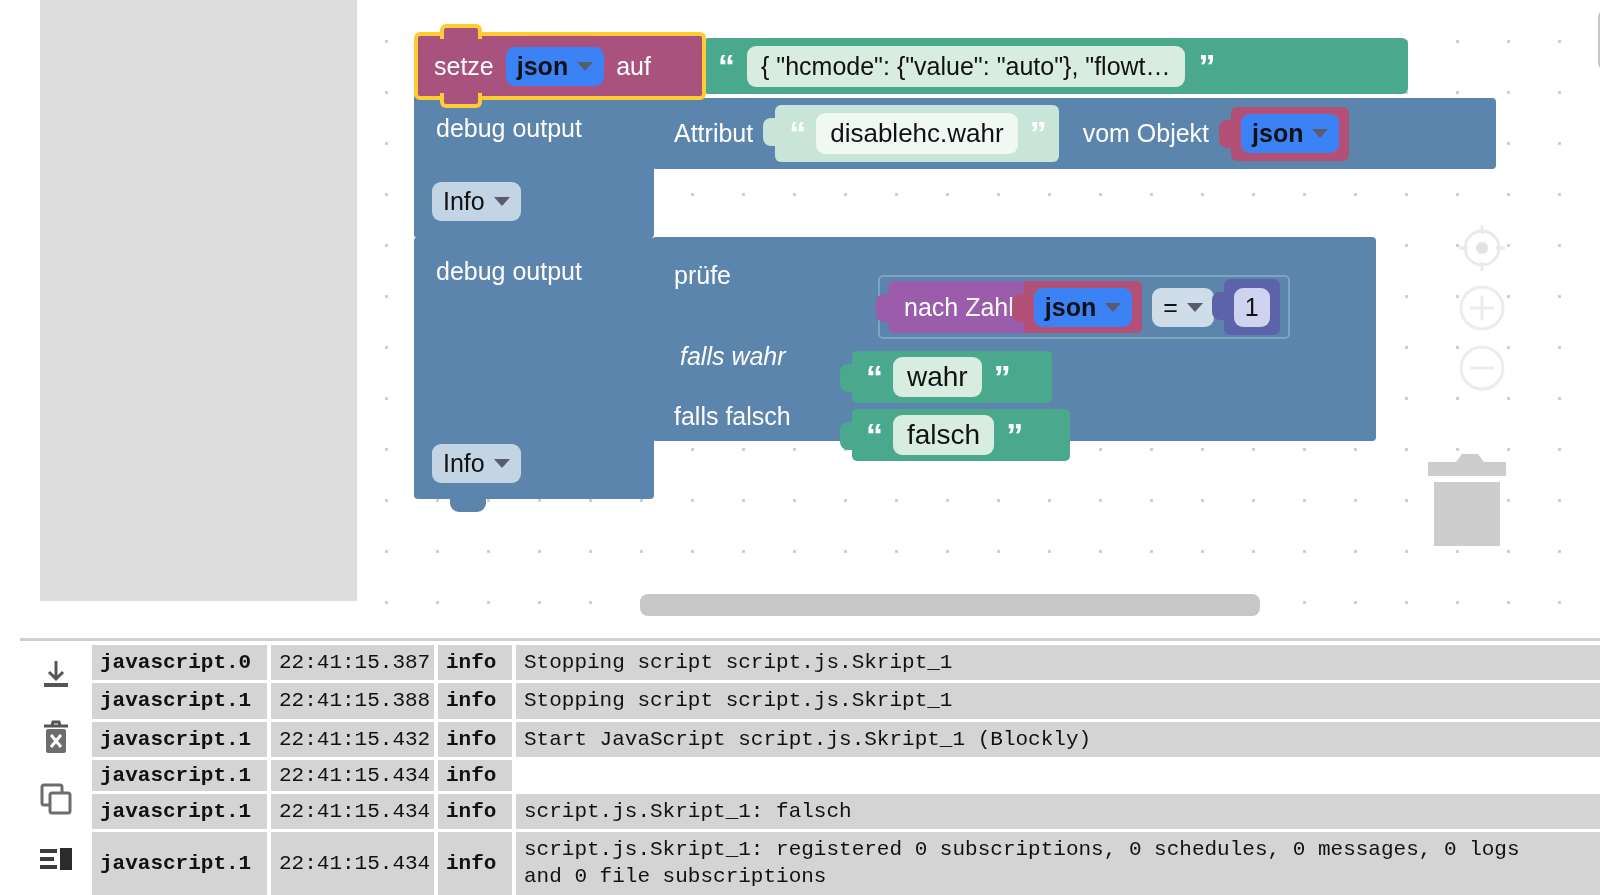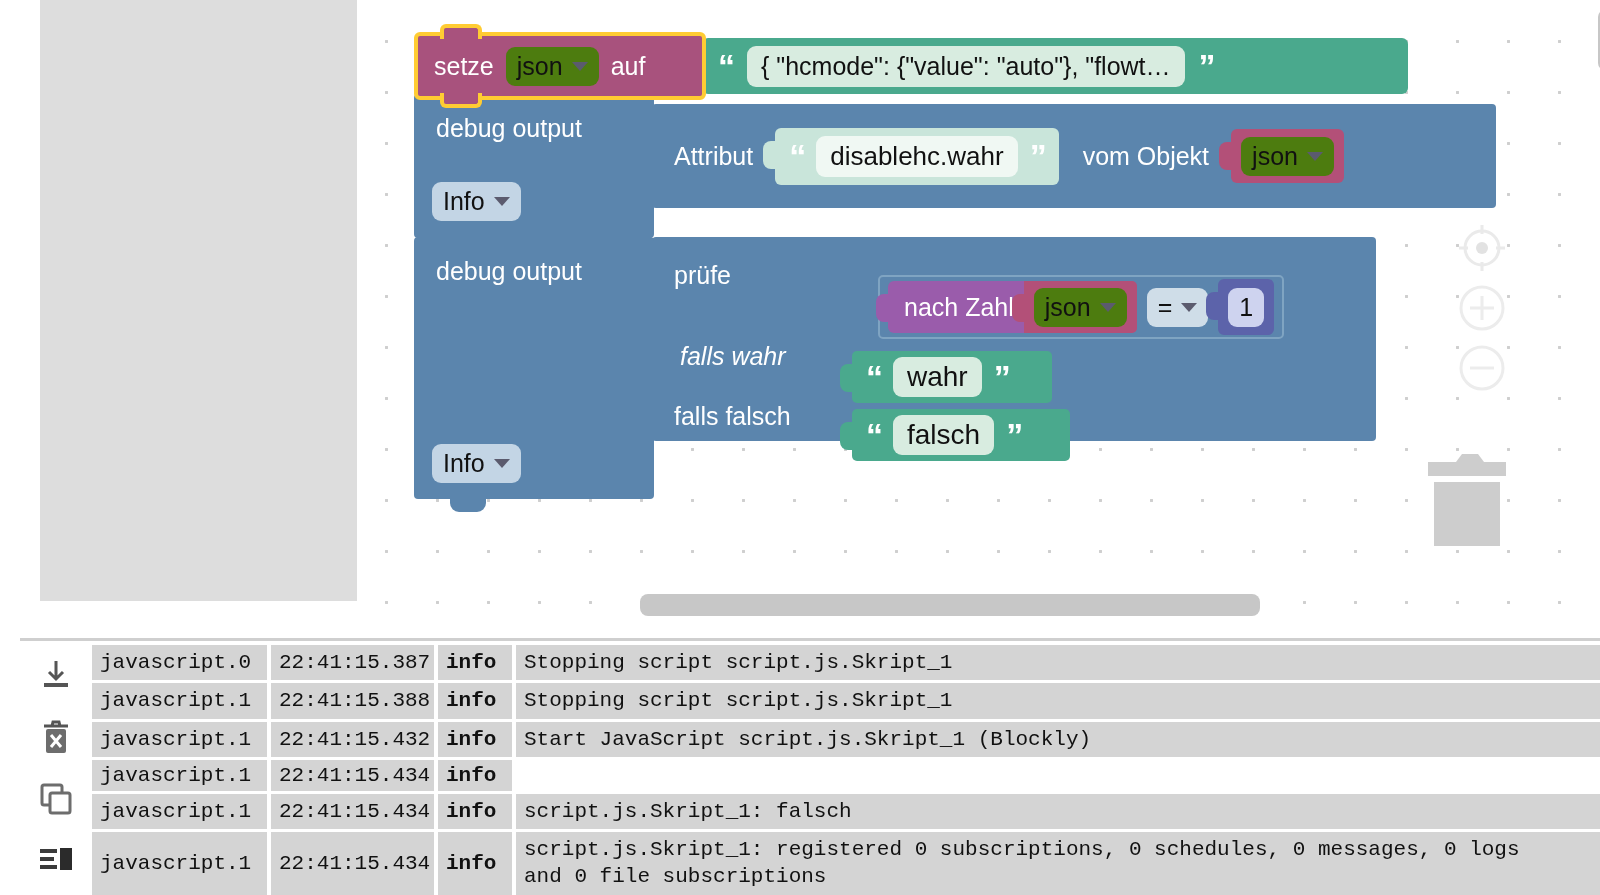--- a/index.html
+++ b/index.html
@@ -45,21 +45,21 @@
   .blk { position:absolute; }
   .label { color:#ffffff; font-size:25px; line-height:1; white-space:nowrap;
            font-family:"Liberation Sans", sans-serif; }
 
   
   .field {
     display:inline-flex; align-items:center; gap:9px;
     border-radius:9px; padding:5px 11px;
     font-size:25px; color:#111; white-space:nowrap;
   }
-  .field.var  { background:#4d7c0f; }
+  .field.var  { background:#3b82f6;font-weight:bold; }
   .field.info { background:#c3d5e5; }
   .field.txt  { background:#d8ece0; }
   .field.num  { background:#ced3ef; }
   .field.op   { background:#cfdde8; }
   .caret { width:0;height:0;border-left:8px solid transparent;
            border-right:8px solid transparent;border-top:9px solid #5b5b6e; }
 
   .quote { color:#ffffff; font-size:34px; line-height:0.6; font-weight:bold;
            letter-spacing:-2px; }
 
@@ -91,21 +91,21 @@
   
   #b-dbg1 {
     left:0; top:62px; width:240px; height:144px; background:#5b85ad;
     border-radius:4px; z-index:4;
   }
   #b-dbg1 .t1{ position:absolute; left:22px; top:22px; }
   #b-dbg1 .t2{ position:absolute; left:18px; top:88px; }
 
   
   #b-attr {
-    left:238px; top:72px; width:844px; height:104px; background:#5b85ad;
+    left:238px; top:66px; width:844px; height:71px; background:#5b85ad;
     border-radius:4px; z-index:5; display:flex; align-items:center;
   }
   #b-attr .t{ margin-left:22px; }
   #b-attr-str {
     margin-left:22px; background:#c9e5da; border-radius:6px; height:57px;
     display:flex; align-items:center; gap:12px; padding:0 14px; position:relative;
   }
   #b-attr-str .quote{ color:#ffffff; }
   #b-attr-str .field.txt{ background:#f0f8f3; font-size:26px; padding:5px 14px;}
   #b-attr-obj {
@@ -175,21 +175,21 @@
   .ltool { width:40px; height:40px; display:flex; align-items:center;
            justify-content:center; }
   #logtable {
     position:absolute; left:72px; top:4px; right:0; bottom:0;
     display:flex; flex-direction:column; gap:3px; padding-right:4px;
   }
   .logrow { display:flex; gap:4px; align-items:stretch; min-height:31px; }
   .logrow > div { background:#d4d4d4; display:flex; align-items:center;
                   font-family:"Liberation Mono", monospace; font-size:21px;
                   color:#111; padding:4px 8px; }
-  .c-src  { width:175px; }
+  .c-src  { width:175px;font-weight:bold; }
   .c-time { width:163px; }
   .c-lvl  { width:74px; font-weight:bold; }
   .c-msg  { flex:1; white-space:pre-wrap; line-height:1.30; }
 </style>
 </head>
 <body>
 
 <div id="app">
 
   <div id="editor">

